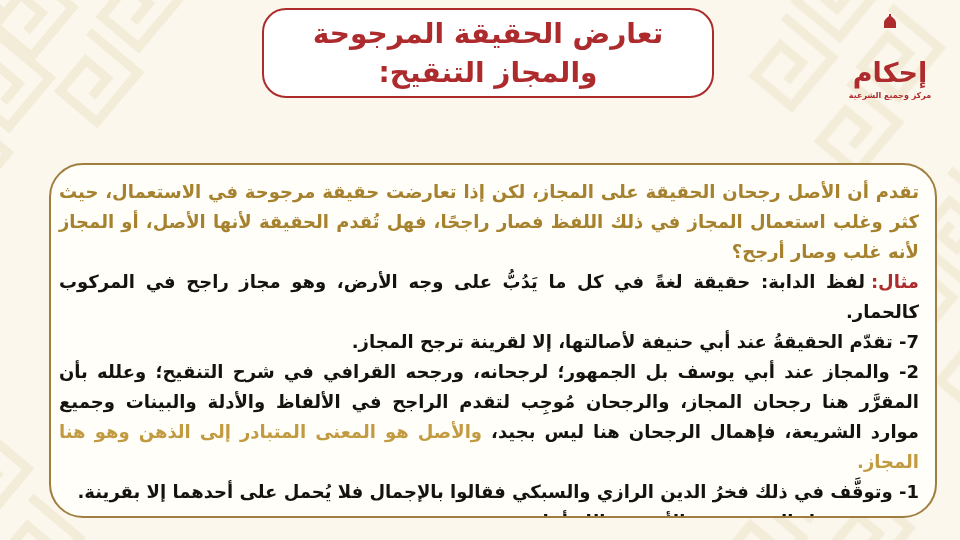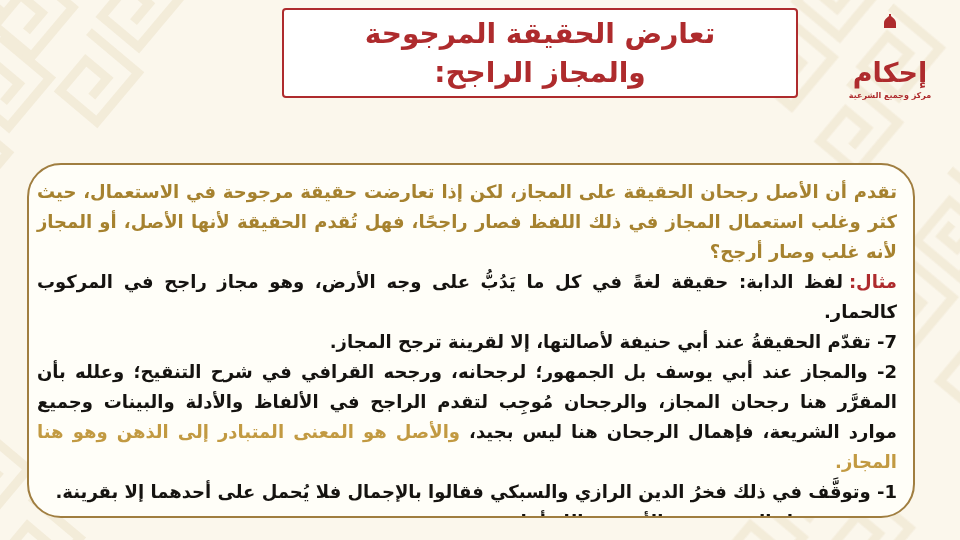--- a/index.html
+++ b/index.html
@@ -7,36 +7,36 @@
     --gold-highlight:#C29A42; --body-text:#151310; --box-bg:#FFFEF8; --pattern:#EFE6D0;
   }
   *{box-sizing:border-box; margin:0; padding:0;}
   html,body{width:960px;height:540px;}
   body{font-family:"DejaVu Sans", sans-serif; background:var(--bg);}
   .slide{position:relative; width:960px; height:540px; background:var(--bg); overflow:hidden;}
   .pattern-layer{position:absolute; inset:0; width:960px; height:540px;}
 
   
   .title-box{
-    position:absolute; left:262px; top:8px; width:516px; height:90px;
-    background:#FFFFFF; border:2.5px solid var(--red); border-radius:4px;
+    position:absolute; left:262px; top:8px; width:452px; height:90px;
+    background:#FFFFFF; border:2.5px solid var(--red); border-radius:24px;
     display:flex; flex-direction:column; align-items:center; justify-content:center;
-    direction:rtl; gap:1px;margin-left:20px;
+    direction:rtl; gap:1px;
   }
   .title-line{color:var(--red); font-weight:bold; font-size:28px; line-height:1.35; white-space:nowrap;}
 
   
   .logo{position:absolute; right:20px; top:14px; width:100px; text-align:center; direction:rtl;}
   .logo-dome{display:block; margin:0 auto -2px auto;}
   .logo-word{color:var(--red); font-weight:bold; font-size:27px; line-height:1.1; letter-spacing:-1px;margin-top:32px;}
   .logo-tagline{color:var(--red); font-weight:bold; font-size:8px; margin-top:3px;}
 
   
   .content-box{
-    position:absolute; left:27px; top:163px; width:888px; height:355px;
+    position:absolute; left:49px; top:163px; width:888px; height:355px;
     background:var(--box-bg); border:2.5px solid var(--gold-border); border-radius:34px;
     padding:12px 16px 10px 8px; direction:rtl; text-align:justify;
     color:var(--body-text); font-weight:bold; font-size:18px; line-height:30px;
     overflow:hidden;
   }
   .content-box p{margin:0;}
   .gold{color:var(--gold-text);}
   .gold-strong{color:var(--gold-highlight);}
   .red{color:var(--red); margin-left:6px;}
   .bullet-line{padding-right:44px;}
@@ -62,21 +62,21 @@
       <use href="#kmotif" transform="translate(-120,270) rotate(40)"></use>
       <use href="#kmotif" transform="translate(-30,420) rotate(40)"></use>
       <use href="#kmotif" transform="translate(830,-70) rotate(40)"></use>
       <use href="#kmotif" transform="translate(950,170) rotate(40)"></use>
       <use href="#kmotif" transform="translate(800,410) rotate(40)"></use>
     </g>
   </svg>
 
   <div class="title-box">
     <div class="title-line">تعارض الحقيقة المرجوحة</div>
-    <div class="title-line">والمجاز الراجح:</div>
+    <div class="title-line">والمجاز التنقيح:</div>
   </div>
 
   <div class="logo">
     <svg class="logo-dome" width="20" height="14" viewBox="0 0 20 14" xmlns="http://www.w3.org/2000/svg">
       <path d="M10 0 C10 3 4 4 4 9 L4 14 L16 14 L16 9 C16 4 10 3 10 0 Z" fill="#AE2B2D"></path>
       <rect x="9" y="0" width="2" height="3" fill="#AE2B2D"></rect>
     </svg>
     <div class="logo-word">إحكام</div>
     <div class="logo-tagline">مركز وجميع الشرعية</div>
   </div>

